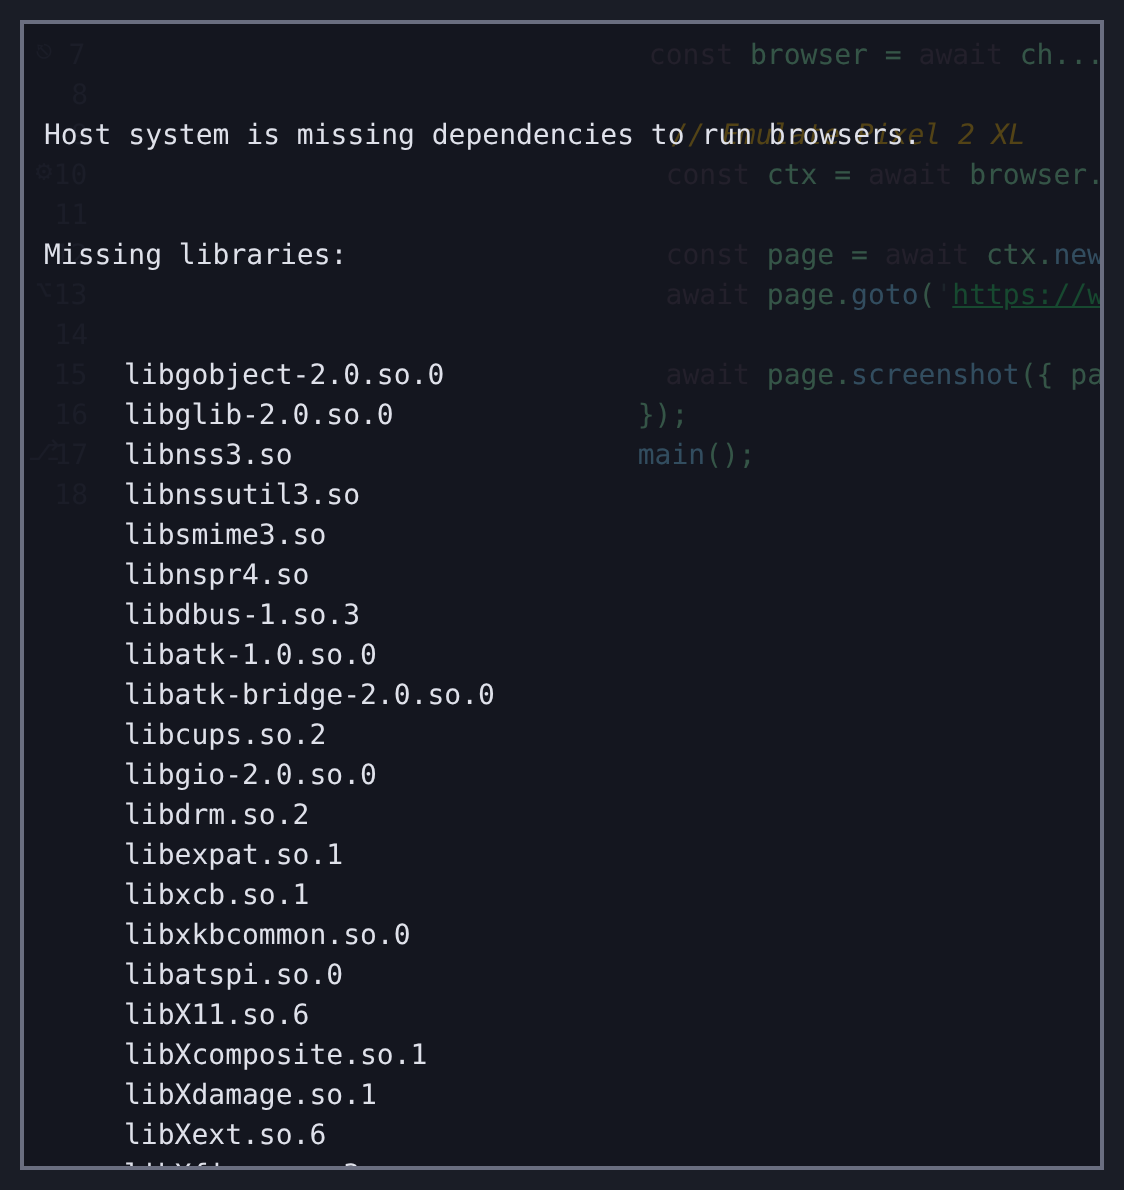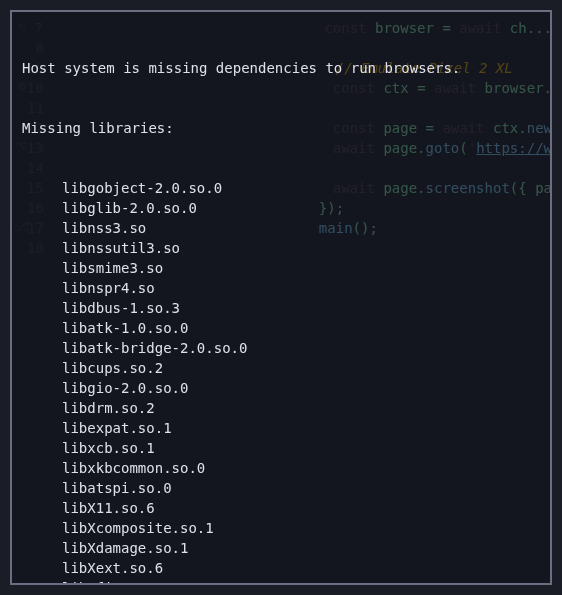--- a/index.html
+++ b/index.html
@@ -41,21 +41,21 @@
     text-align:center;
     color:#2c3040;
   }
   .editor-bg .code {
     color:#3a3f52;
   }
   .kw { color:#4a3c4e; }   
   .id { color:#86efac; }
   .fn { color:#7dd3fc; }
   .str { color:#32474c; }  
-  .url { color:#7dd3fc; text-decoration: underline; }
+  .url { color:#22c55e; text-decoration: underline; }
   .cm { color:#eab308; font-style: italic; }
 
   
   .terminal-modal {
     position: absolute;
     top: 10px;
     left: 10px;
     right: 10px;
     bottom: 10px;
     border: 2px solid #6a6e80;

